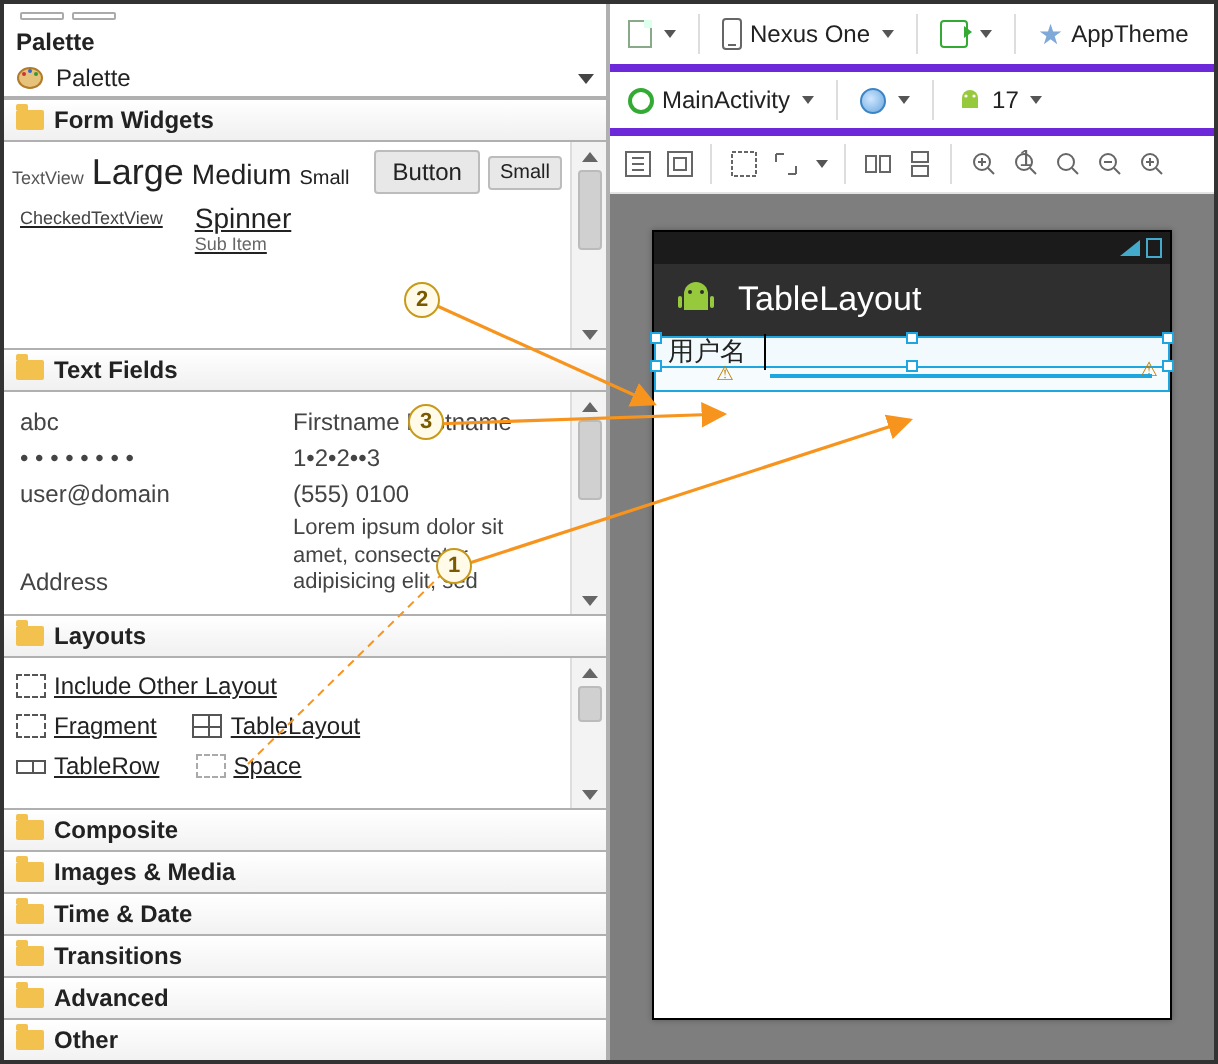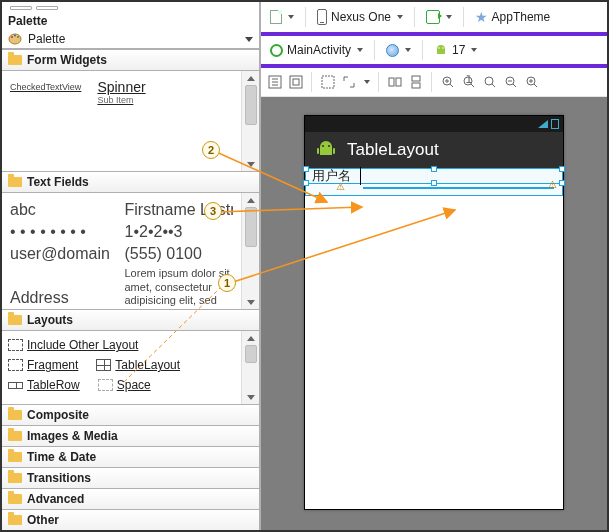--- a/index.html
+++ b/index.html
@@ -18,21 +18,21 @@
     --btn-border:#bcbcbc;
     --blue:#2277dd;
     --sel:#cfe6ff;
     --holo:#1ea6e0;
   }
   *{box-sizing:border-box;font-family:"Segoe UI",Tahoma,Arial,sans-serif;font-size:12px;color:#222;}
   body{margin:0;background:#fff;}
   .app{width:609px;height:532px;border:2px solid #333;position:relative;display:flex;}
 
   
-  .left{width:258px;border-right:1px solid var(--panel-border);display:flex;flex-direction:column;min-height:0;}
+  .left{width:302px;border-right:1px solid var(--panel-border);display:flex;flex-direction:column;min-height:0;}
   .dock-handle{height:12px;display:flex;align-items:center;padding-left:8px;gap:4px;}
   .dock-handle span{width:22px;height:4px;border:1px solid #aaa;border-radius:1px;}
   .palette-title{padding:0 6px 2px;font-weight:bold;}
   .palette-bar{display:flex;align-items:center;gap:6px;padding:2px 6px;border-bottom:1px solid var(--panel-border);}
   .mini-icon{width:14px;height:14px;display:inline-flex;align-items:center;justify-content:center;}
   .chev-down{width:0;height:0;border-left:4px solid transparent;border-right:4px solid transparent;border-top:5px solid #444;}
   .palette-body{flex:1;overflow:hidden;display:flex;flex-direction:column;position:relative;}
 
   .section-head{background:linear-gradient(#fff,#f0f0f0);border-top:1px solid var(--panel-border);border-bottom:1px solid var(--panel-border);padding:3px 6px;font-weight:bold;display:flex;align-items:center;gap:5px;}
   .folder{width:14px;height:10px;background:var(--folder);border-radius:1px;position:relative;}
@@ -59,21 +59,21 @@
   .cb input{accent-color:var(--blue);margin:0;}
   .rb{display:flex;align-items:center;gap:3px;}
   .rb .dot{width:10px;height:10px;border-radius:50%;border:2px solid var(--blue);}
   .row3{display:flex;gap:16px;padding:4px;text-decoration:underline;}
   .spinner{display:flex;flex-direction:column;}
   .spinner .main{font-size:14px;}
   .spinner .sub{font-size:9px;color:#666;}
   .ctv{font-size:9px;color:#444;align-self:flex-start;margin-top:3px;}
 
   .tf-grid{display:grid;grid-template-columns:1fr 1fr;gap:4px 6px;padding:4px 22px 4px 4px;}
-  .tf-cell{font-size:16px;color:#444;overflow:hidden;white-space:nowrap;}
+  .tf-cell{font-size:12px;color:#444;overflow:hidden;white-space:nowrap;}
   .tf-multi{font-size:11px;color:#444;line-height:1.2;}
 
   .layouts-body{padding:4px 6px;}
   .lay-row{display:flex;align-items:center;gap:4px;padding:3px 0;text-decoration:underline;}
   .lay-item{display:flex;align-items:center;gap:4px;margin-right:14px;}
   .dashed{width:15px;height:12px;border:1px dashed #555;}
   .tlay{width:15px;height:12px;border:1px solid #555;position:relative;}
   .tlay:before{content:"";position:absolute;left:50%;top:0;bottom:0;border-left:1px solid #555;}
   .tlay:after{content:"";position:absolute;top:50%;left:0;right:0;border-top:1px solid #555;}
   .trow{width:15px;height:7px;border:1px solid #555;}
@@ -155,20 +155,30 @@
       <span class="chev-down"></span>
     </div>
 
     <div class="palette-body">
 
       <div class="section-head">
         <span class="folder"></span>
         <span>Form Widgets</span>
       </div>
       <div class="section-body" style="padding-right:22px;position:relative;height:108px;">
+        <div class="section-row">
+          <div class="fw-sizes">
+            <span class="lbl" style="font-size:9px;">TextView</span>
+            <span class="lg">Large</span>
+            <span class="med">Medium</span>
+            <span class="sm">Small</span>
+          </div>
+          <span class="btn">Button</span>
+          <span class="btn sm" style="margin-left:4px;">Small</span>
+        </div>
         <div class="row3">
           <span class="ctv">CheckedTextView</span>
           <span class="spinner">
             <span class="main">Spinner</span>
             <span class="sub">Sub Item</span>
           </span>
         </div>
         <div class="vscroll">
           <div class="arr">
               <span class="tri-up"></span>

